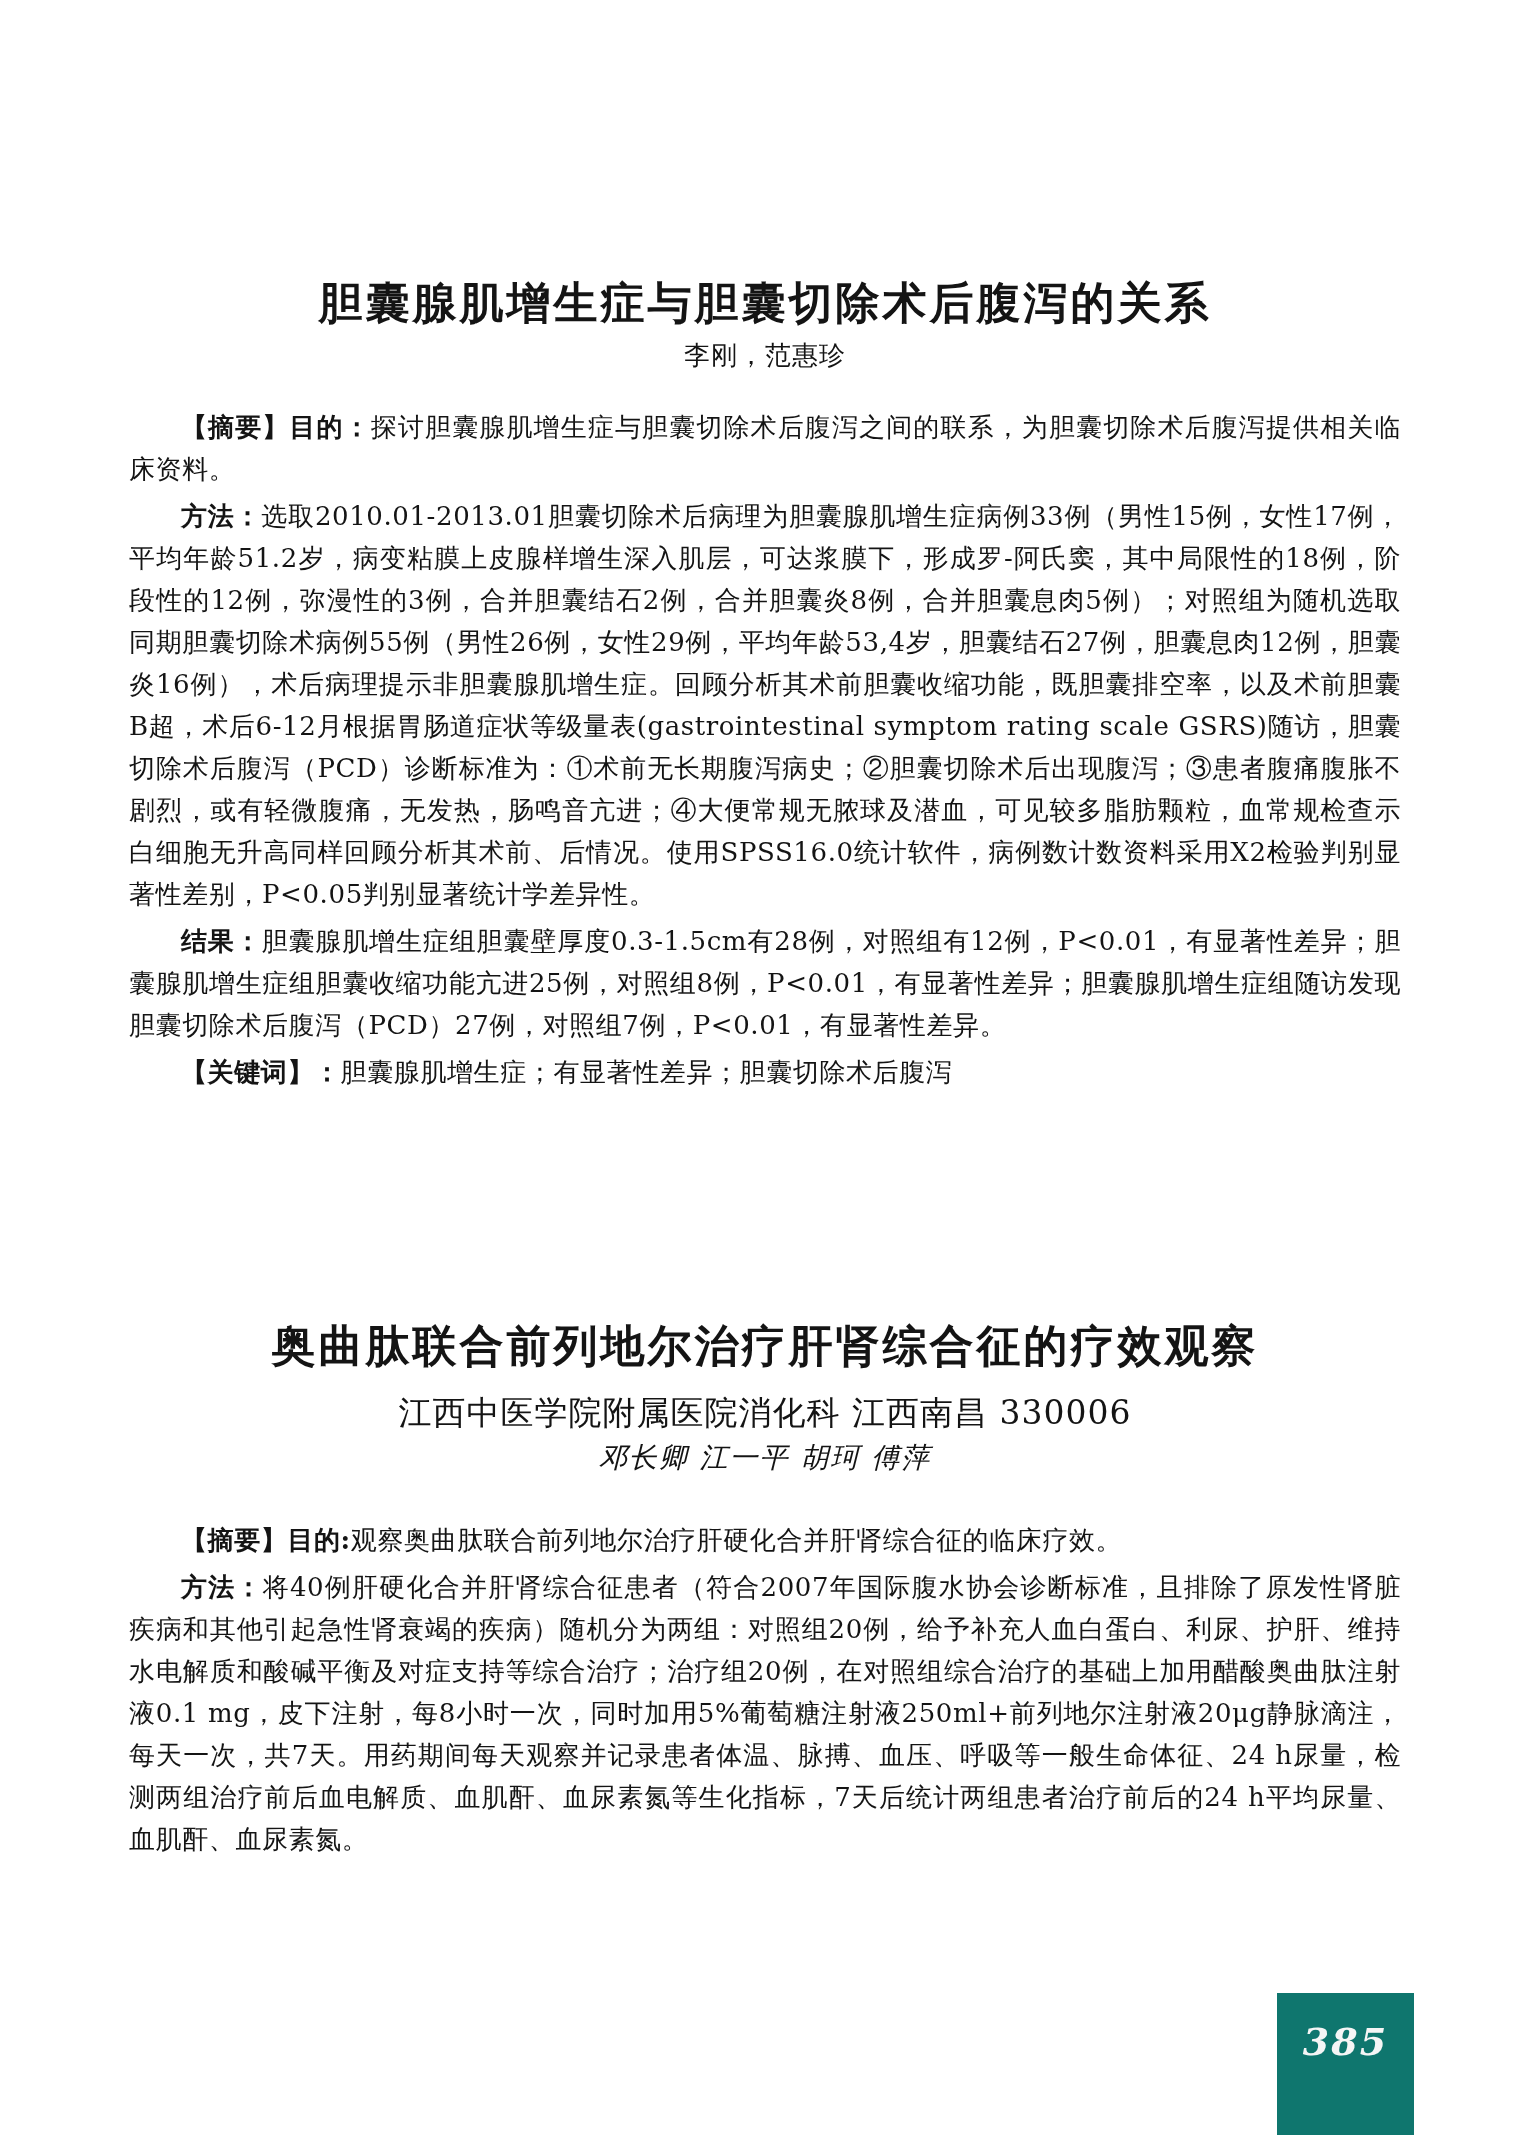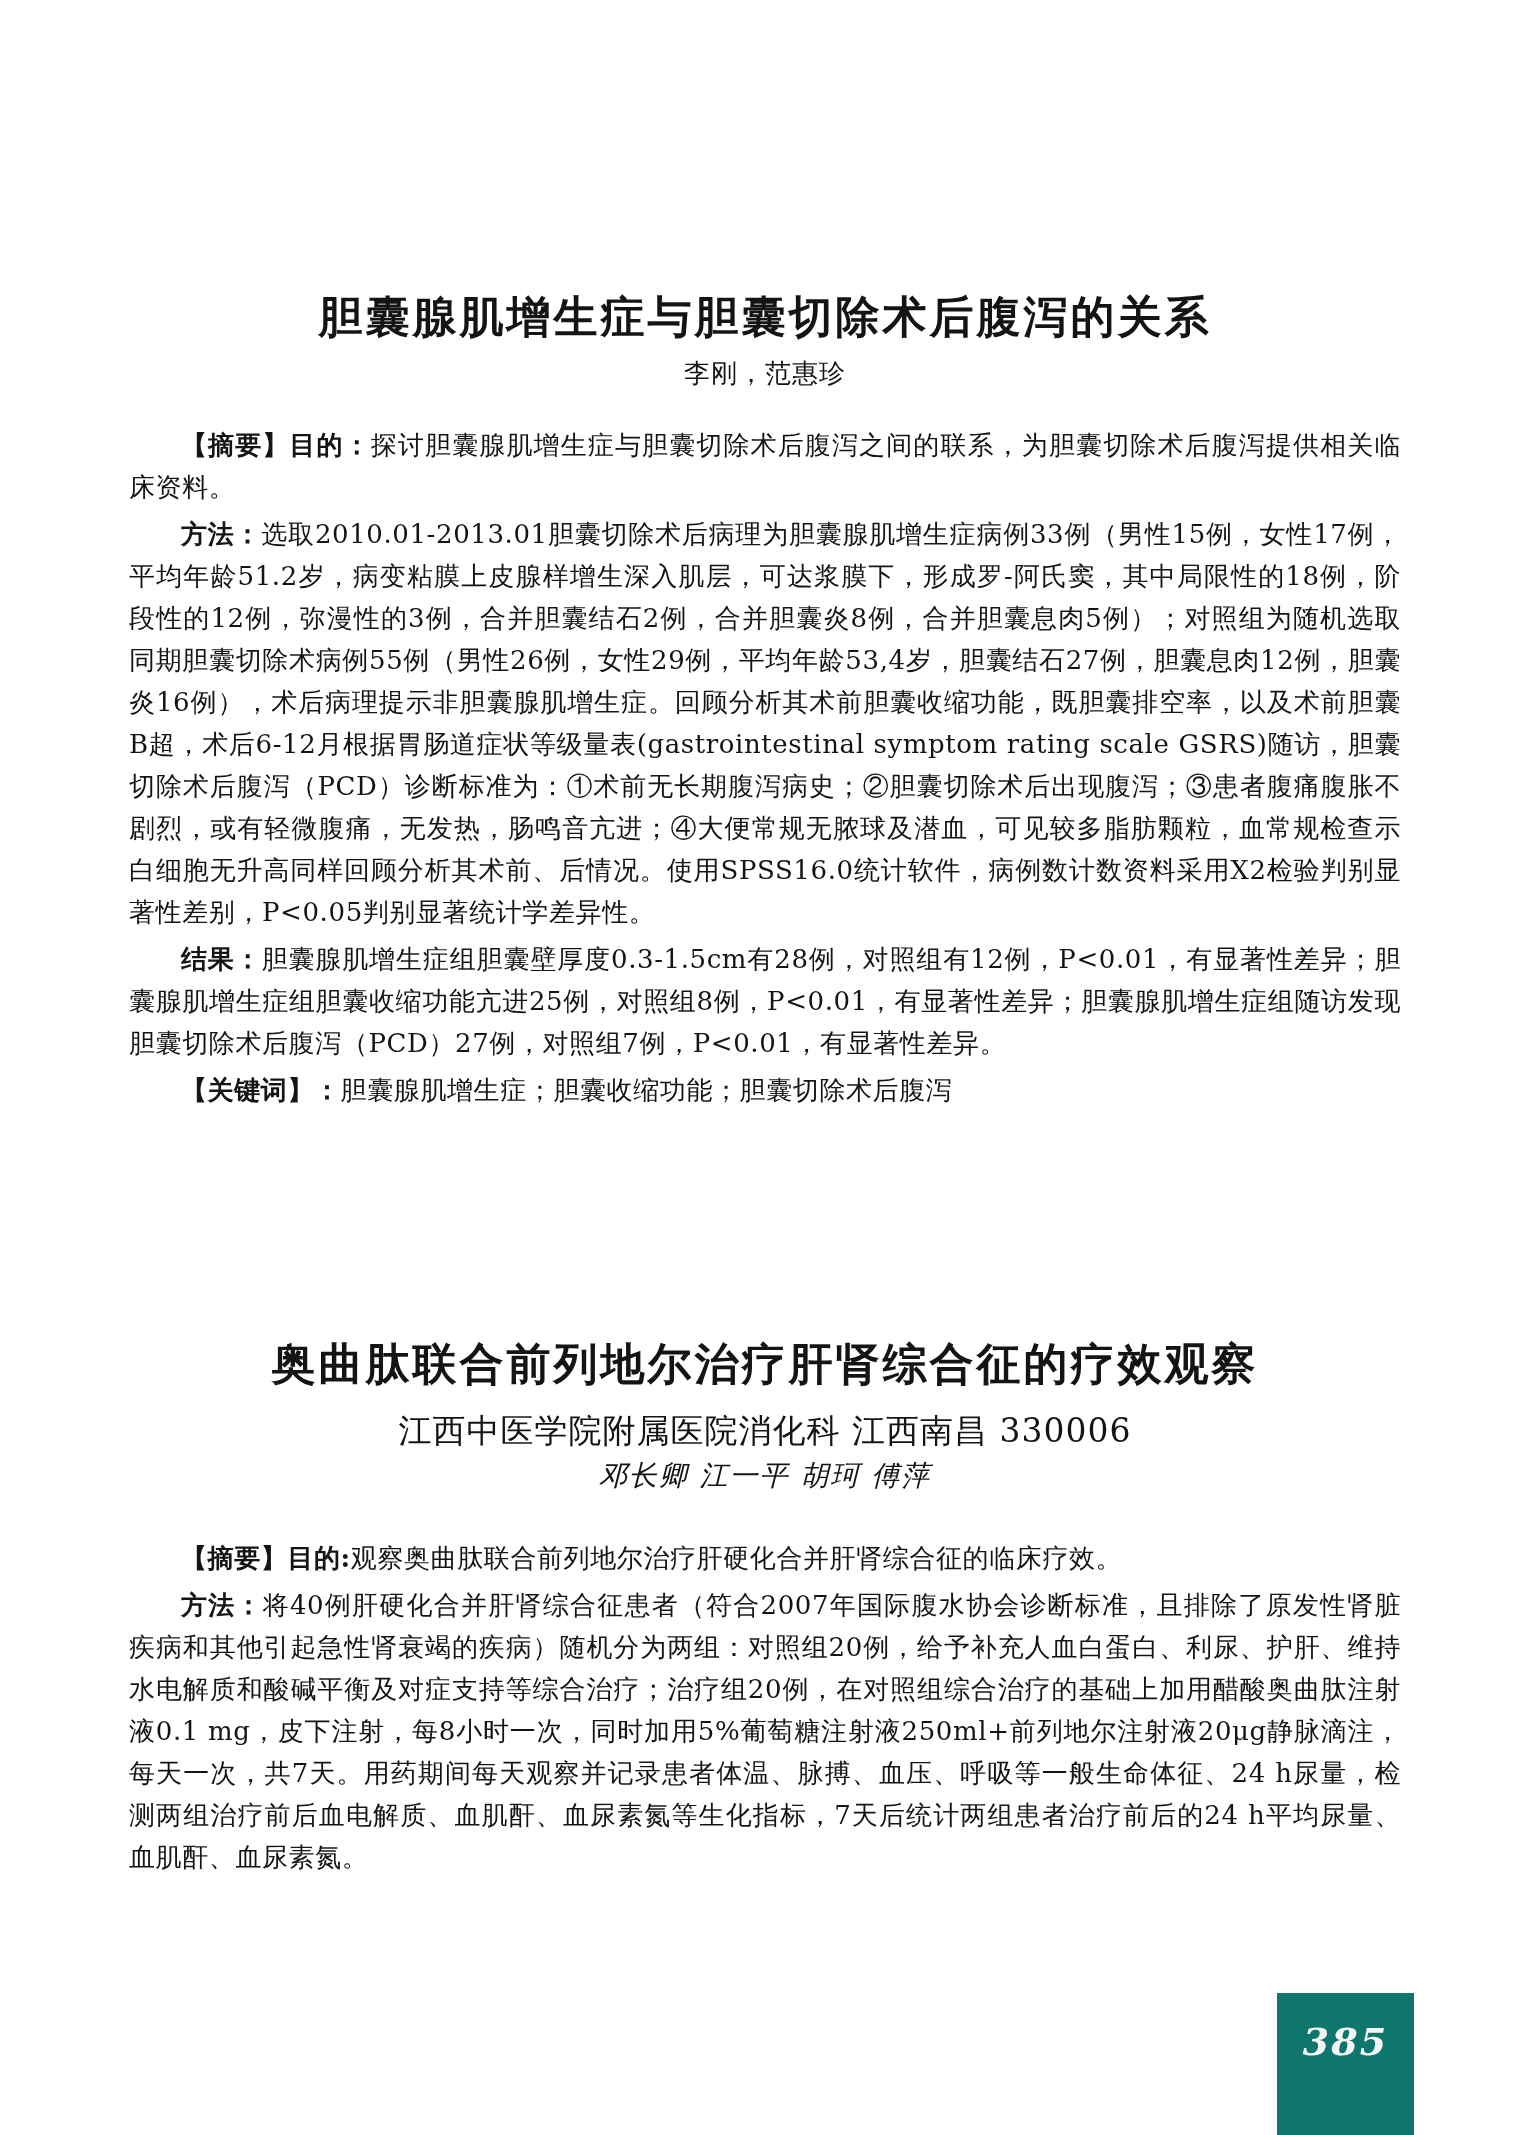--- a/index.html
+++ b/index.html
@@ -13,21 +13,21 @@
     height: 2135px;
     margin: 0 auto;
     background: #ffffff;
     color: #141414;
     font-family: "DejaVu Serif", "Liberation Serif", serif;
     box-sizing: border-box;
     padding-top: 278px;
     overflow: hidden;
   }
   .article-title {
-    margin: 14px;
+    margin: 0;
     text-align: center;
     font-size: 44px;
     line-height: 50px;
     font-weight: 700;
     letter-spacing: 3px;
   }
   .byline {
     text-align: center;
     margin-top: 10px;
     font-size: 26px;
@@ -104,21 +104,21 @@
 
   <h1 class="article-title" id="article1-title">胆囊腺肌增生症与胆囊切除术后腹泻的关系</h1>
 
   <div class="byline">李刚，范惠珍</div>
 
 
   <div class="abstract">
     <p><span class="lbl">【摘要】目的：</span><span>探讨胆囊腺肌增生症与胆囊切除术后腹泻之间的联系，为胆囊切除术后腹泻提供相关临床资料。</span></p>
     <p><span class="lbl">方法：</span><span>选取2010.01-2013.01胆囊切除术后病理为胆囊腺肌增生症病例33例（男性15例，女性17例，平均年龄51.2岁，病变粘膜上皮腺样增生深入肌层，可达浆膜下，形成罗-阿氏窦，其中局限性的18例，阶段性的12例，弥漫性的3例，合并胆囊结石2例，合并胆囊炎8例，合并胆囊息肉5例）；对照组为随机选取同期胆囊切除术病例55例（男性26例，女性29例，平均年龄53,4岁，胆囊结石27例，胆囊息肉12例，胆囊炎16例），术后病理提示非胆囊腺肌增生症。回顾分析其术前胆囊收缩功能，既胆囊排空率，以及术前胆囊B超，术后6-12月根据胃肠道症状等级量表(gastrointestinal symptom rating scale GSRS)随访，胆囊切除术后腹泻（PCD）诊断标准为：①术前无长期腹泻病史；②胆囊切除术后出现腹泻；③患者腹痛腹胀不剧烈，或有轻微腹痛，无发热，肠鸣音亢进；④大便常规无脓球及潜血，可见较多脂肪颗粒，血常规检查示白细胞无升高同样回顾分析其术前、后情况。使用SPSS16.0统计软件，病例数计数资料采用X2检验判别显著性差别，P&lt;0.05判别显著统计学差异性。</span></p>
     <p><span class="lbl">结果：</span><span>胆囊腺肌增生症组胆囊壁厚度0.3-1.5cm有28例，对照组有12例，P&lt;0.01，有显著性差异；胆囊腺肌增生症组胆囊收缩功能亢进25例，对照组8例，P&lt;0.01，有显著性差异；胆囊腺肌增生症组随访发现胆囊切除术后腹泻（PCD）27例，对照组7例，P&lt;0.01，有显著性差异。</span></p>
-    <p class="keywords-line"><span class="lbl">【关键词】：</span><span>胆囊腺肌增生症；胆囊收缩功能；胆囊切除术后腹泻</span></p>
+    <p class="keywords-line"><span class="lbl">【关键词】：</span><span>胆囊腺肌增生症；有显著性差异；胆囊切除术后腹泻</span></p>
   </div>
 
   <h1 class="article-title" id="article2-title">奥曲肽联合前列地尔治疗肝肾综合征的疗效观察</h1>
 
   <div class="affiliation" id="article2-affiliation">江西中医学院附属医院消化科 江西南昌 330006</div>
 
   <div class="byline" id="article2-authors">邓长卿 江一平 胡珂 傅萍</div>
 
   <div class="abstract" id="article2-abstract">
     <p><span class="lbl">【摘要】目的:</span><span>观察奥曲肽联合前列地尔治疗肝硬化合并肝肾综合征的临床疗效。</span></p>

